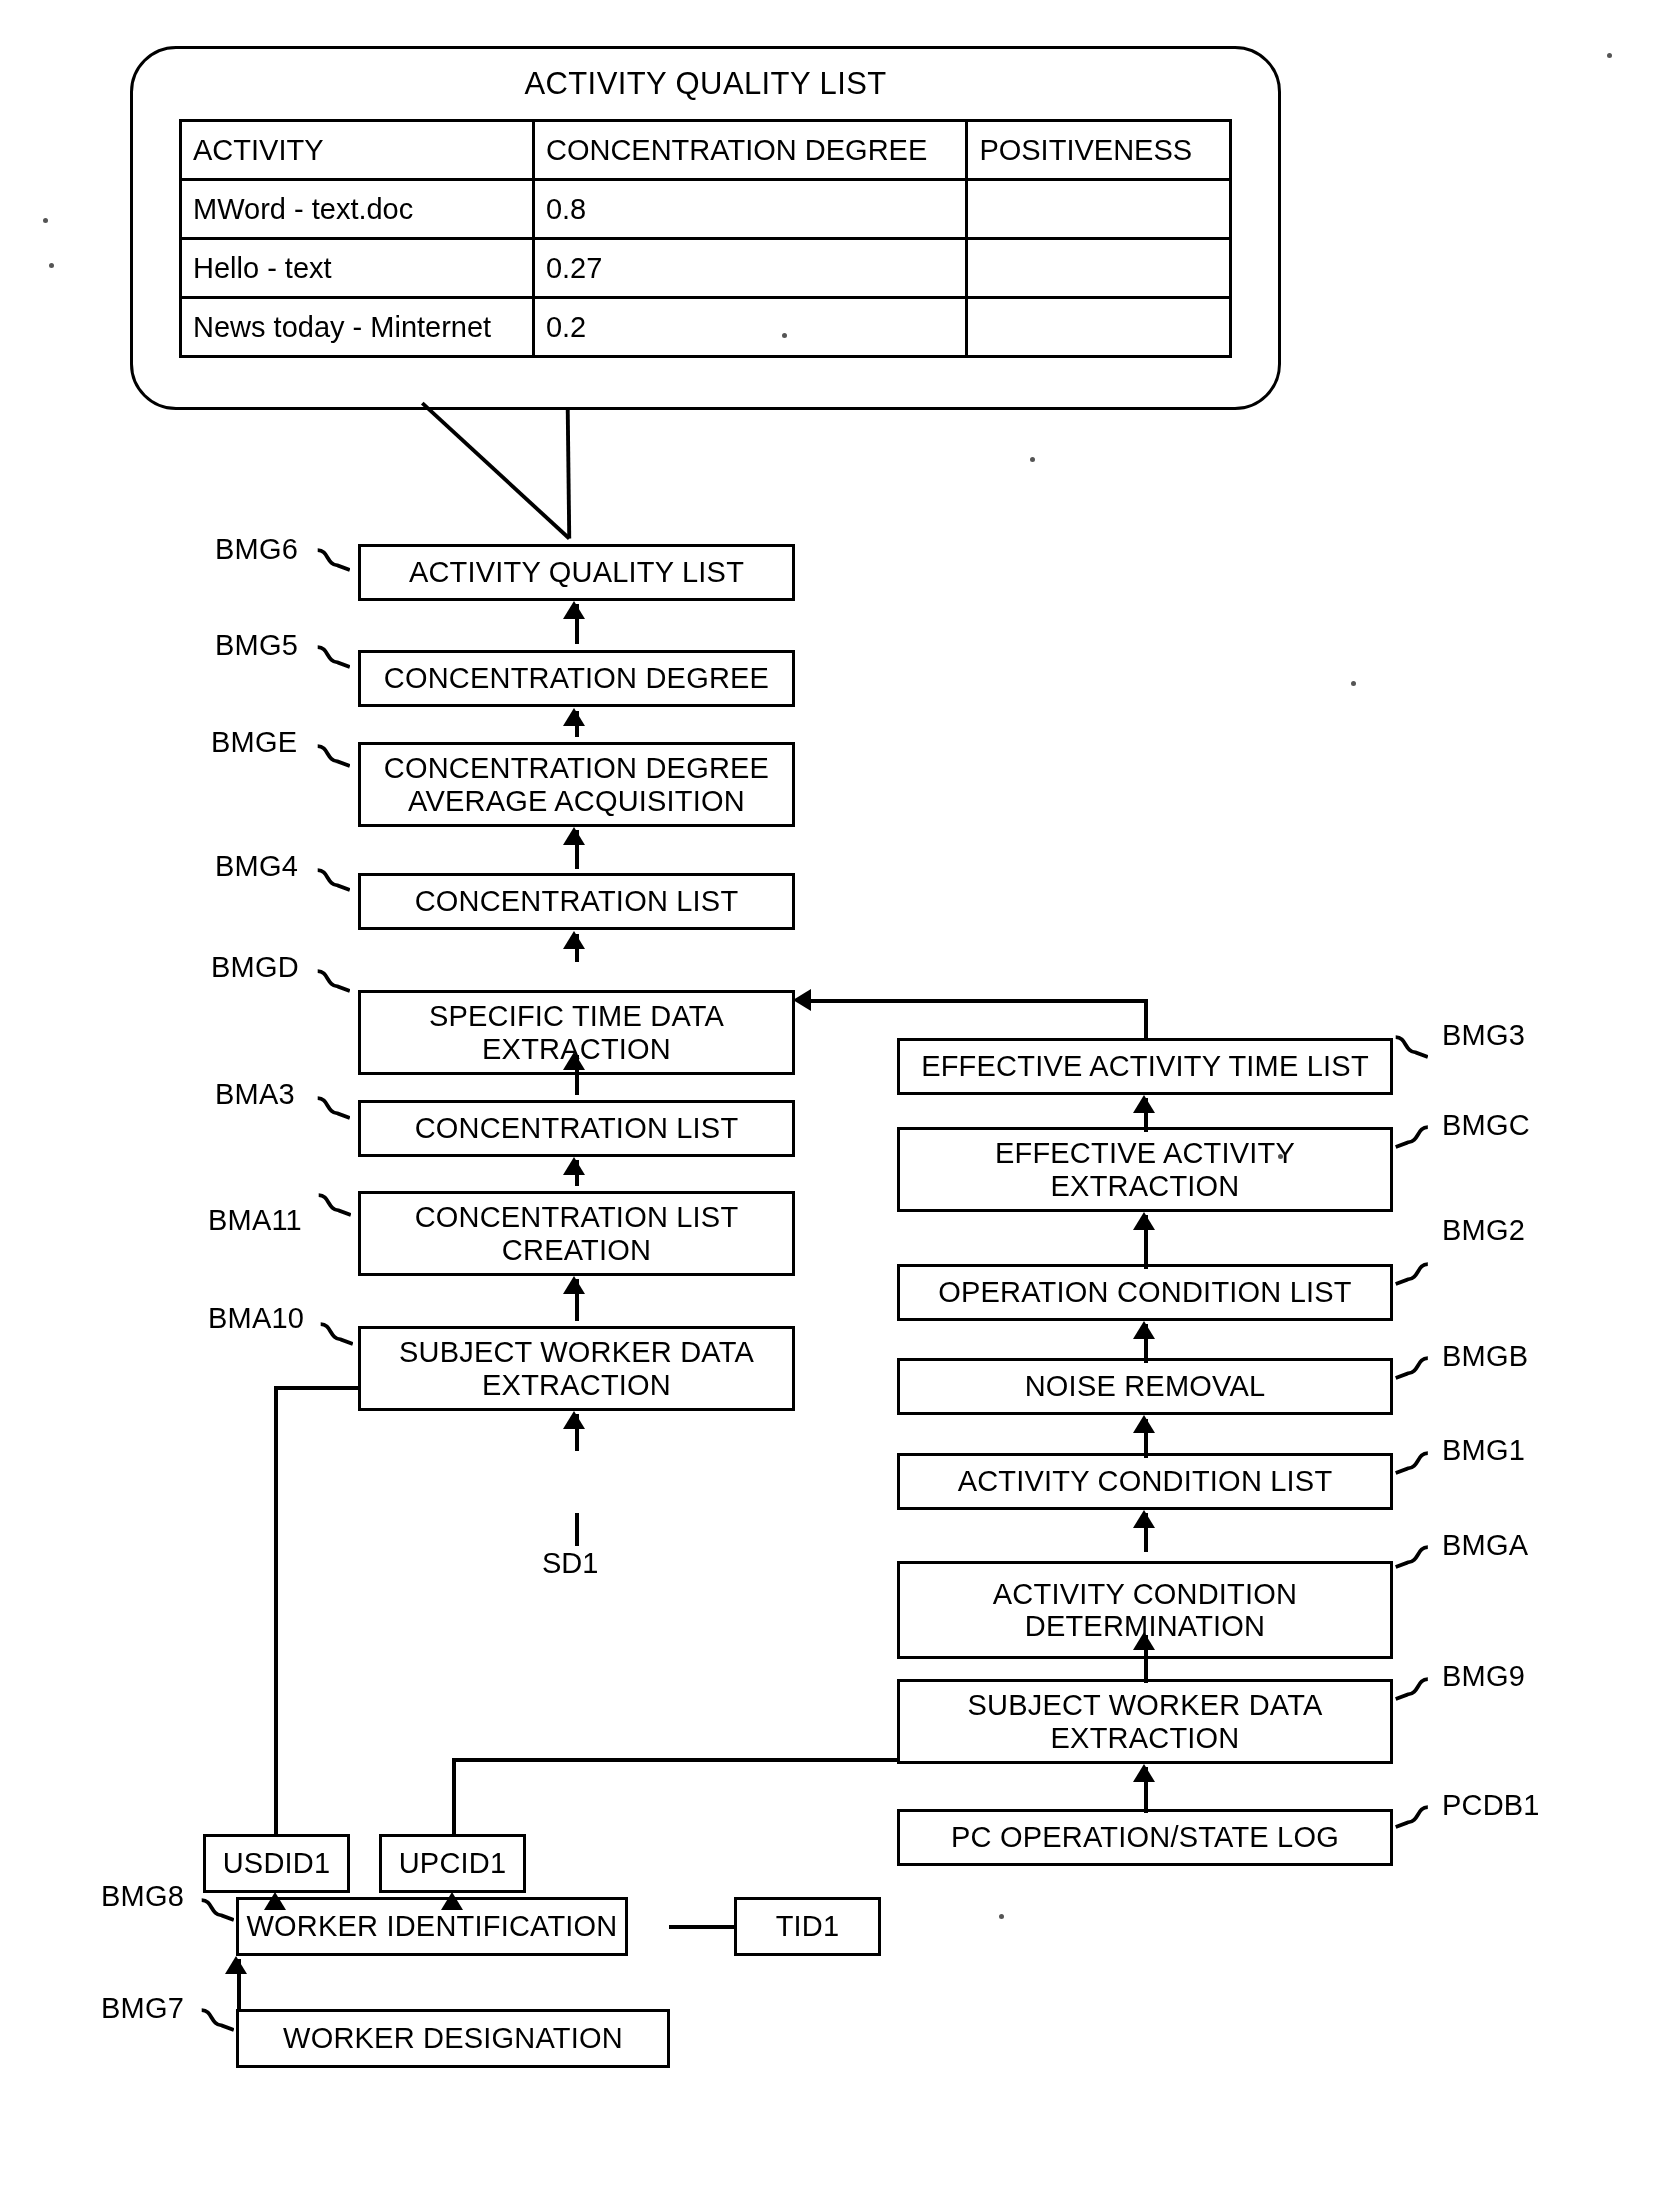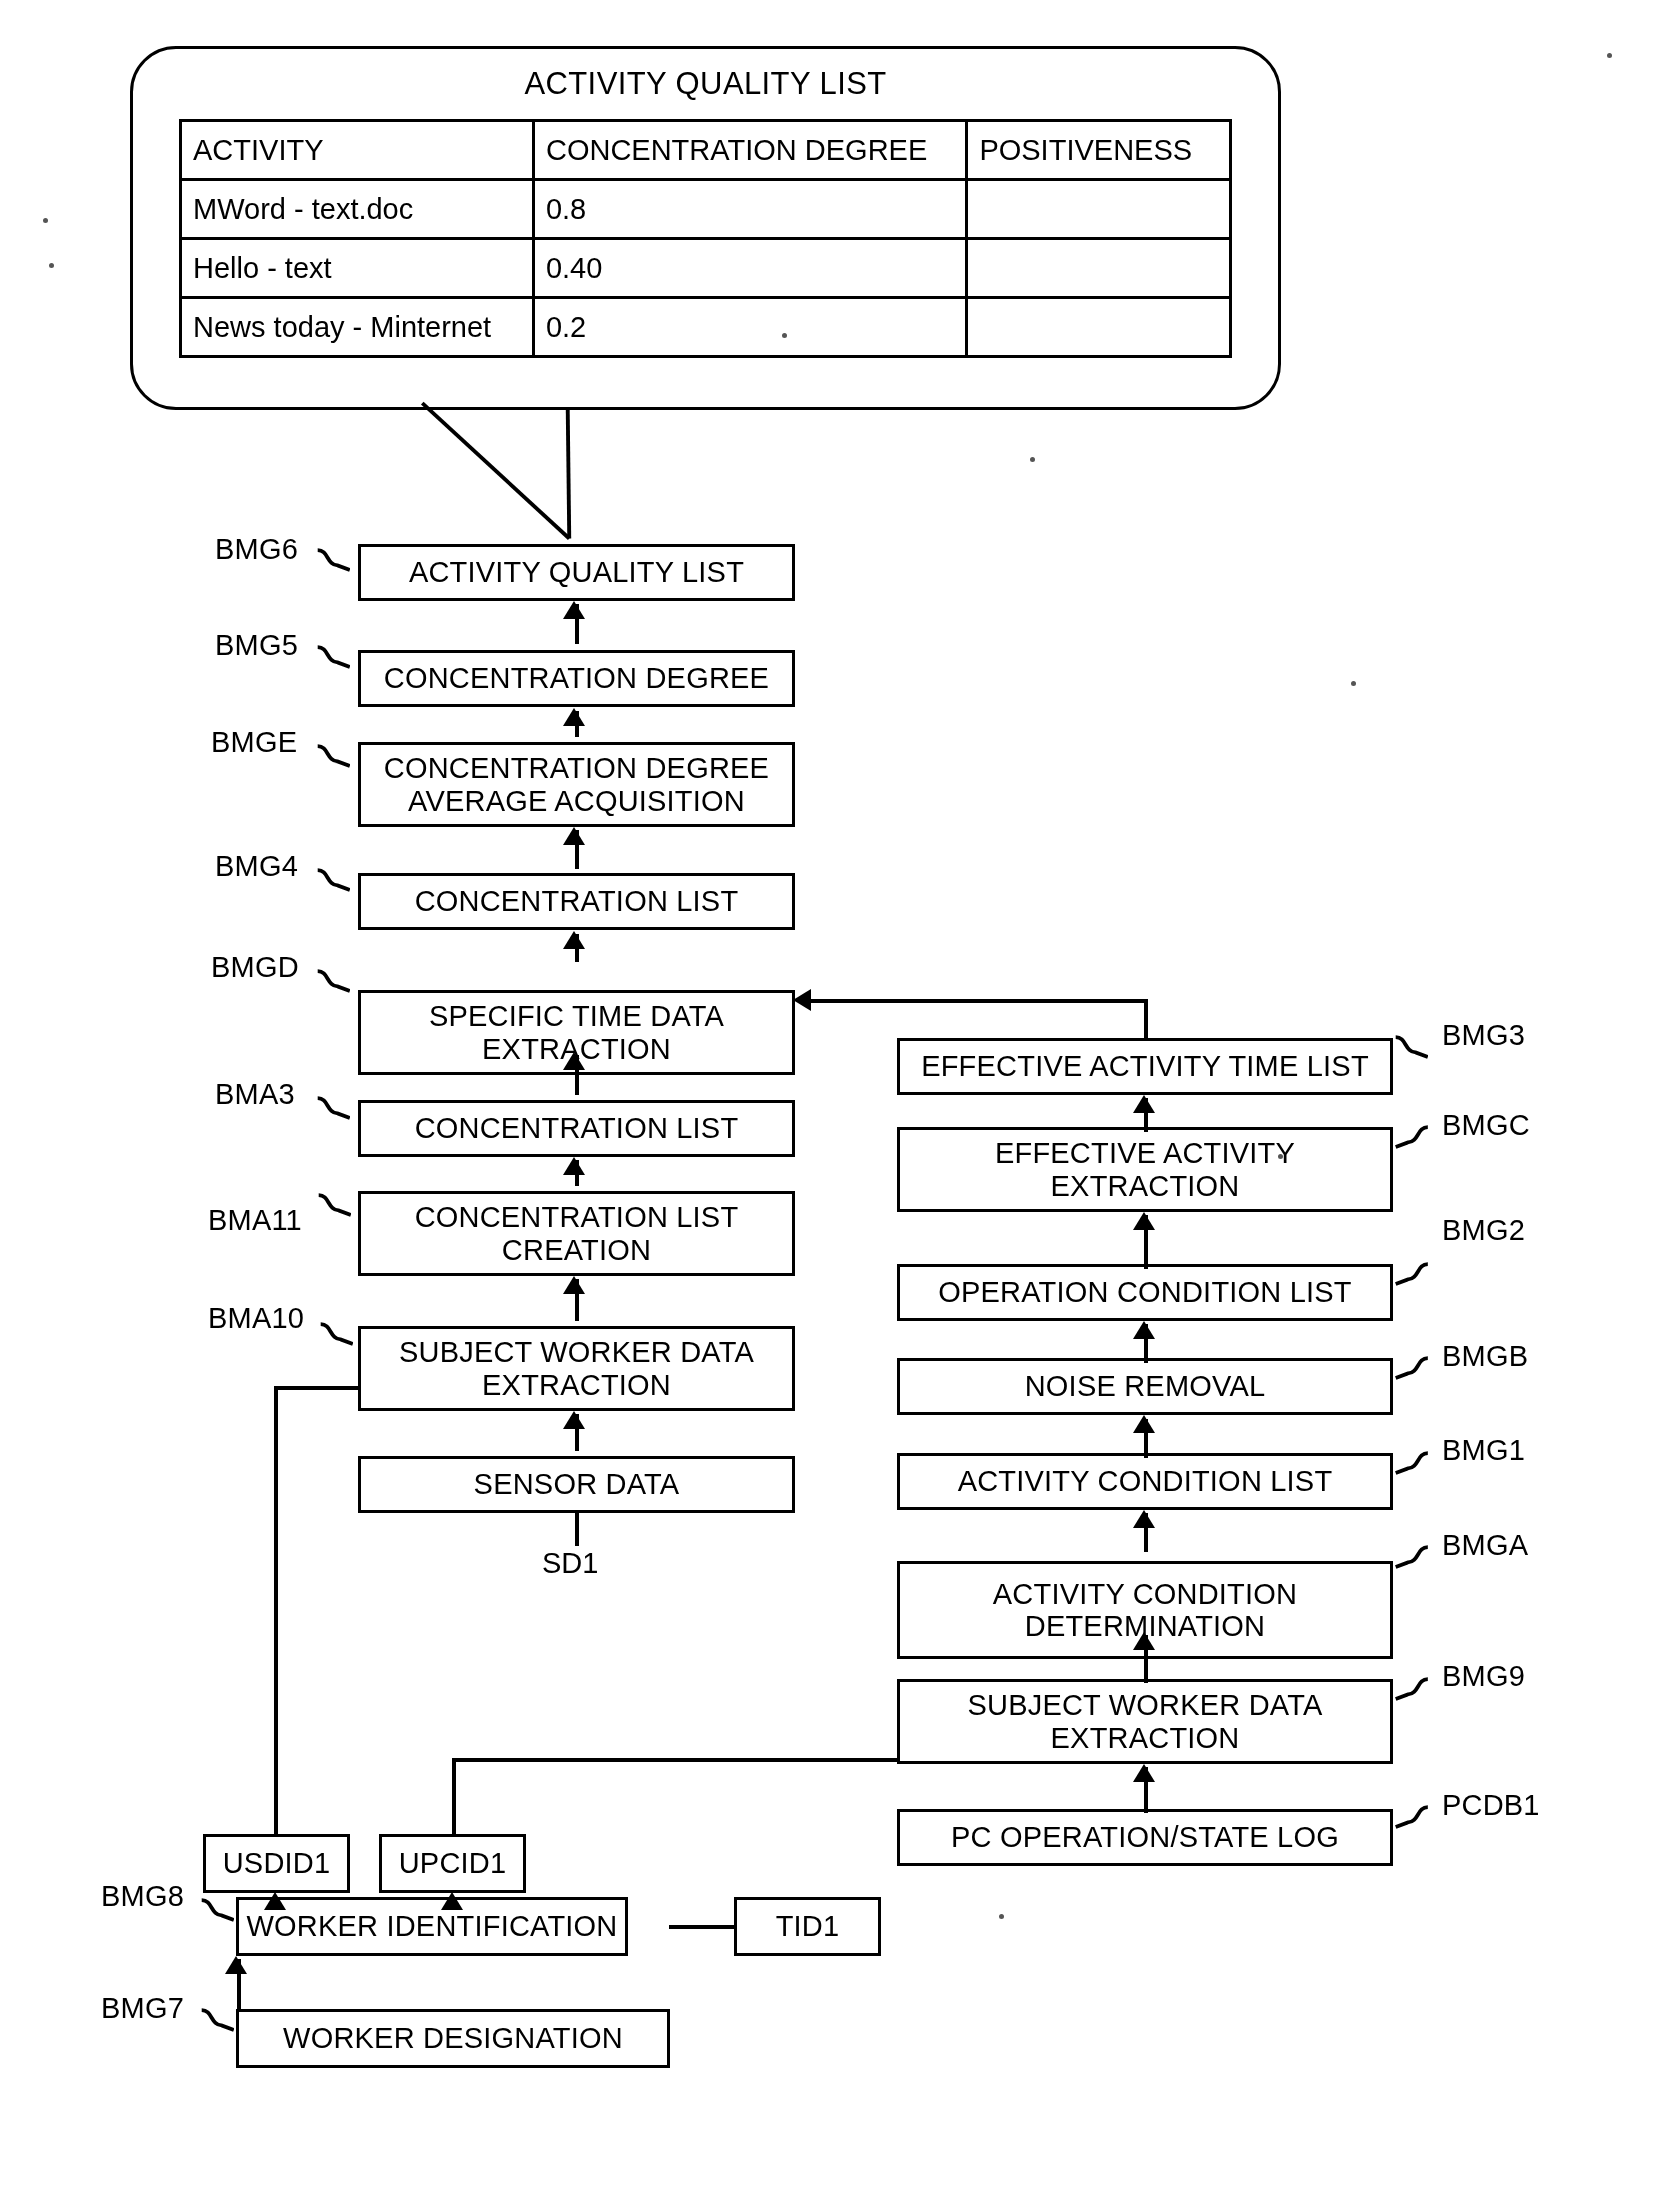--- a/index.html
+++ b/index.html
@@ -142,21 +142,21 @@
         <td class="col-conc">CONCENTRATION DEGREE</td>
         <td class="col-pos">POSITIVENESS</td>
       </tr>
       <tr>
         <td>MWord - text.doc</td>
         <td>0.8</td>
         <td></td>
       </tr>
       <tr>
         <td>Hello - text</td>
-        <td>0.40</td>
+        <td>0.27</td>
         <td></td>
       </tr>
       <tr>
         <td>News today - Minternet</td>
         <td>0.2</td>
         <td></td>
       </tr>
     </tbody>
       </table>
   </div>
@@ -243,23 +243,20 @@
     <span class="l2">SUBJECT WORKER DATA</span>
     <span class="l2">EXTRACTION</span>
   </div>
   <div class="tag" style="left:208px; top:1302px;">BMA10</div>
   <div class="squig" style="left:319px; top:1321px;">
     <svg width="34" height="26" viewBox="0 0 44 34">
         <path d="M2,4 C16,4 14,24 28,24 L44,30" stroke="#000" stroke-width="5" fill="none"></path>
       </svg>
   </div>
 
-  <div class="box" style="left:358px; top:1456px; width:437px; height:57px;">
-    <span>SENSOR DATA</span>
-  </div>
 
   <div class="sd1" style="left:542px; top:1547px;">SD1</div>
 
   <div class="ln vline" style="left:575px; top:604px; height:40px;"></div>
   <div class="arrowup" style="left:563px; top:601px;"></div>
 
   <div class="ln vline" style="left:575px; top:711px; height:26px;"></div>
   <div class="arrowup" style="left:563px; top:708px;"></div>
 
   <div class="ln vline" style="left:575px; top:830px; height:39px;"></div>

